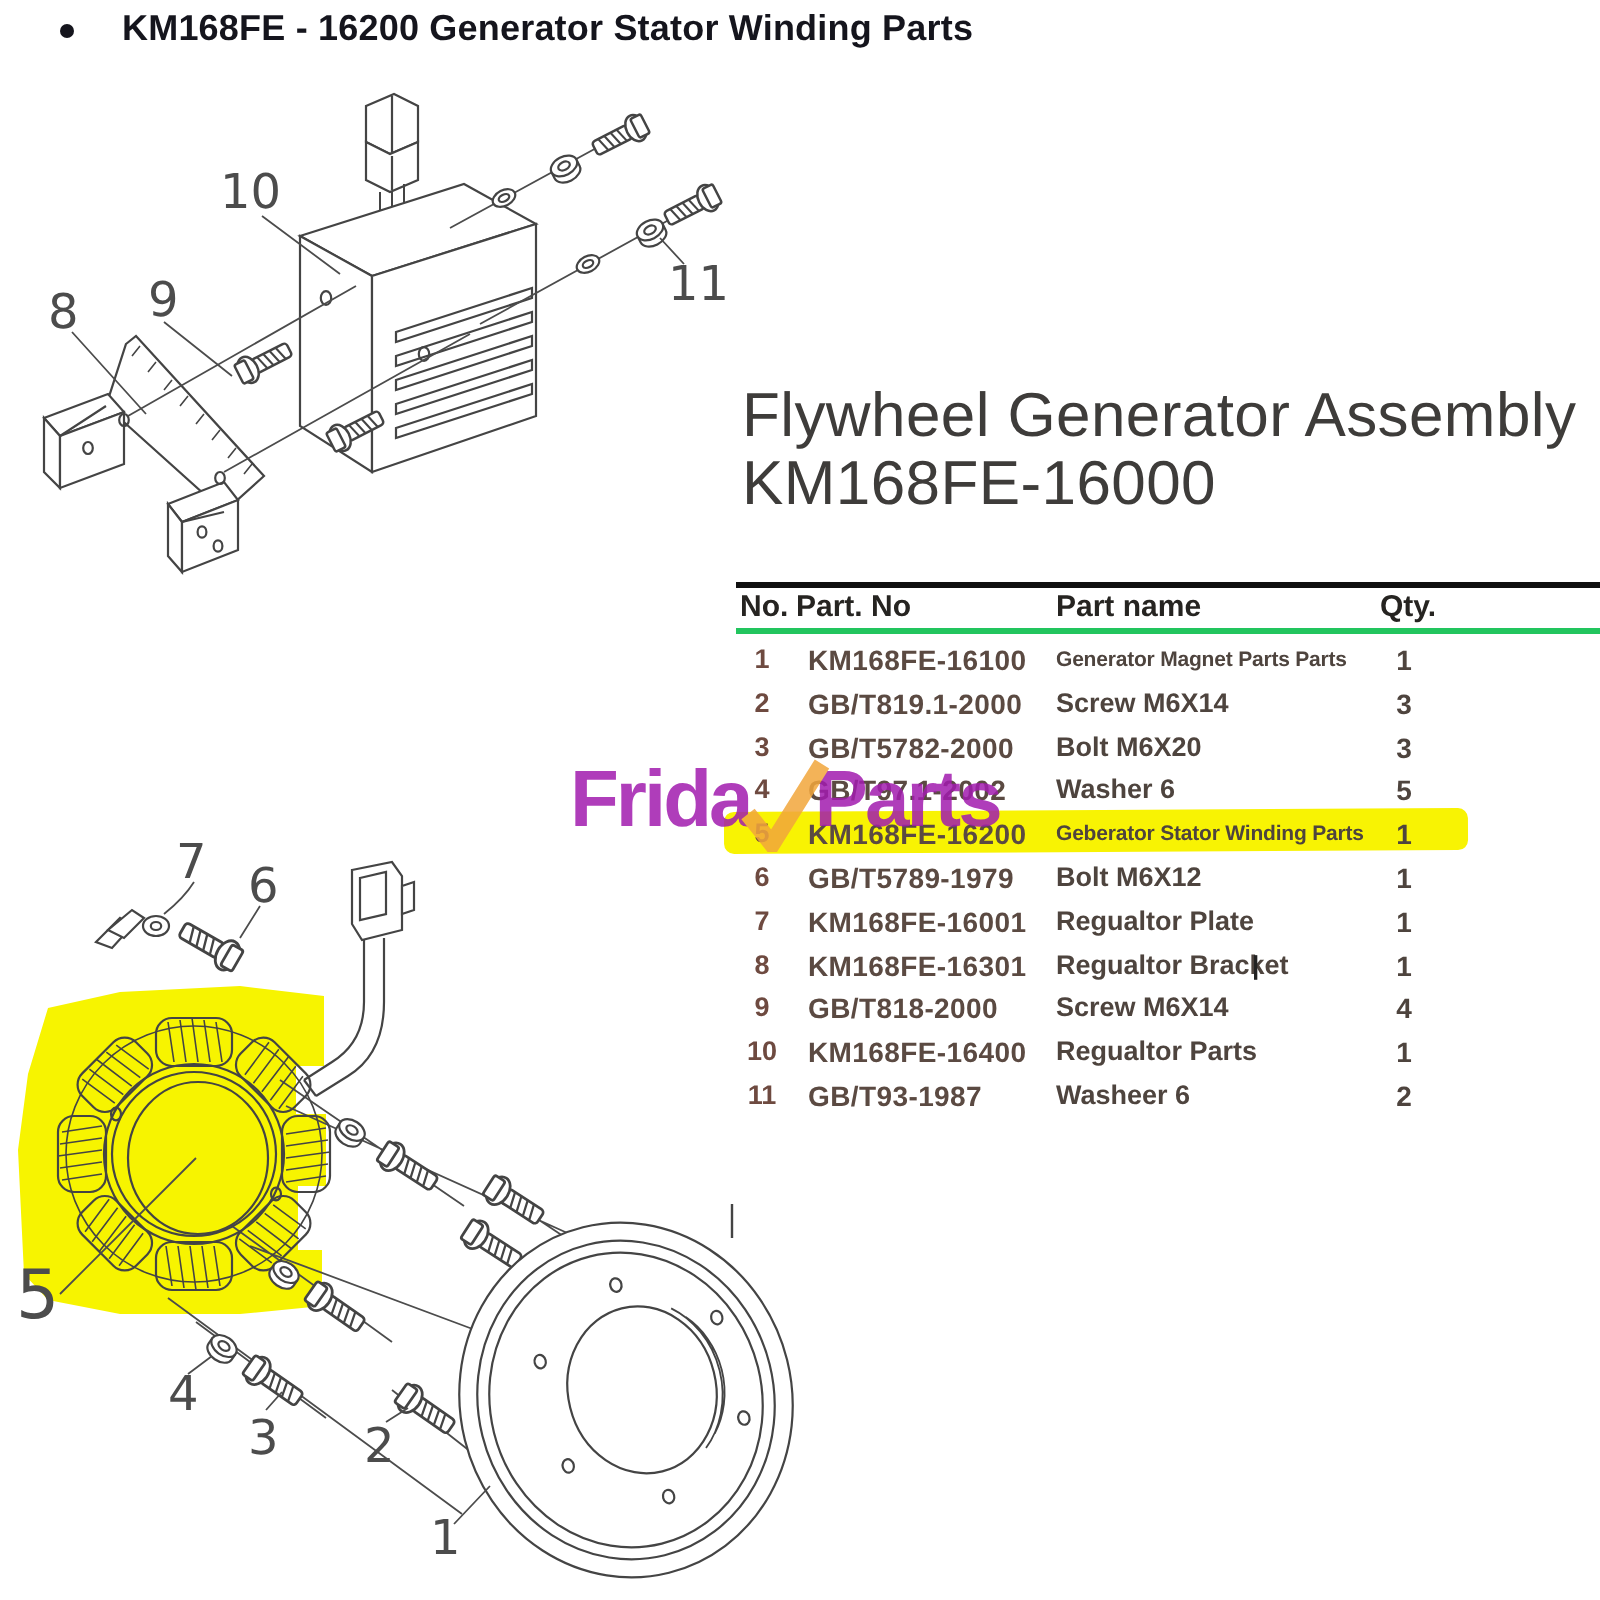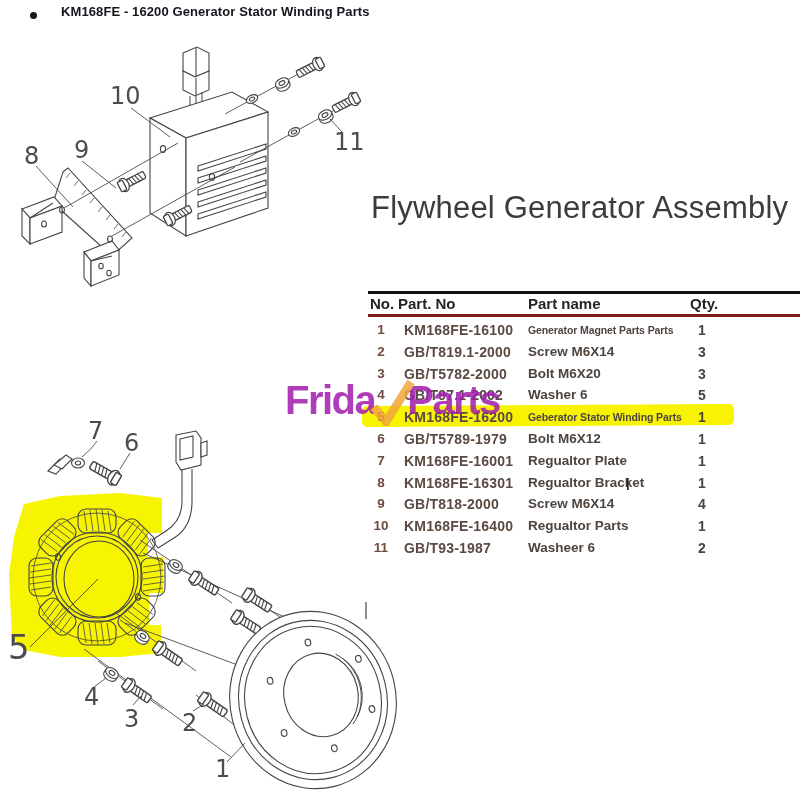--- a/index.html
+++ b/index.html
@@ -1,28 +1,28 @@
 <!DOCTYPE html>
 <html><head>
 <meta charset="utf-8">
 <style>
   html,body{margin:0;padding:0;width:800px;height:800px;overflow:hidden;background:#fff;
             font-family:"Liberation Sans",sans-serif;position:relative;}
 
   
   .bullet{position:absolute;left:30px;top:12px;width:7px;height:7px;border-radius:50%;background:#15151d;}
-  .page-title{position:absolute;left:61px;top:4px;font-size:13px;font-weight:bold;color:#15151d;letter-spacing:0.1px;}
+  .page-title{position:absolute;left:61px;top:4px;font-size:18px;font-weight:bold;color:#15151d;letter-spacing:0.1px;}
 
   
   .heading{position:absolute;left:371px;top:191px;width:429px;overflow:hidden;color:#3e3c3a;}
   .heading div{font-size:31px;line-height:34px;white-space:nowrap;letter-spacing:0.2px;}
 
   
   .parts-table{position:absolute;left:368px;top:291px;width:432px;}
-  .t-head{position:relative;height:20px;border-top:3px solid #101010;border-bottom:3px solid #7f1d1d;
+  .t-head{position:relative;height:20px;border-top:3px solid #101010;border-bottom:3px solid #22c55e;
           font-size:15px;font-weight:bold;color:#262421;}
   .t-head span{position:absolute;top:1px;}
   .h-no{left:2px;}.h-part{left:30px;}.h-name{left:160px;}.h-qty{left:322px;}
   .t-body{position:relative;margin-top:2px;}
   .t-row{position:relative;height:21.8px;z-index:0;}
   .t-row span{position:absolute;top:3px;}
   .c-no{left:0;width:26px;text-align:center;font-size:13.5px;font-weight:600;color:#6e4a40;}
   .c-pn{left:36px;font-size:14px;font-weight:700;color:#5b4a42;letter-spacing:0.2px;}
   .c-name{left:160px;font-size:13.5px;font-weight:600;color:#4e443e;}
   .c-name.small{font-size:10.5px;font-weight:700;letter-spacing:-0.1px;top:5px;}
@@ -126,20 +126,21 @@
 
   <path d="M131,68 L170,97 M36,126 L73,167 M82,121 L116,148 M342,92 L330,79" stroke="#4c4c4c" stroke-width="0.9" fill="none"></path>
   <text x="110" y="64" font-size="24">10</text>
   <text x="24" y="124" font-size="24">8</text>
   <text x="74" y="118" font-size="24">9</text>
   <text x="334" y="110" font-size="24">11</text>
 </svg>
 
 <div class="heading">
   <div>Flywheel Generator Assembly</div>
+  <div>KM168FE-16000</div>
 </div>
 
 <div class="parts-table">
   <div class="t-head">
     <span class="h-no">No.</span>
     <span class="h-part">Part. No</span>
     <span class="h-name">Part name</span>
     <span class="h-qty">Qty.</span>
   </div>
   <div class="t-body">

